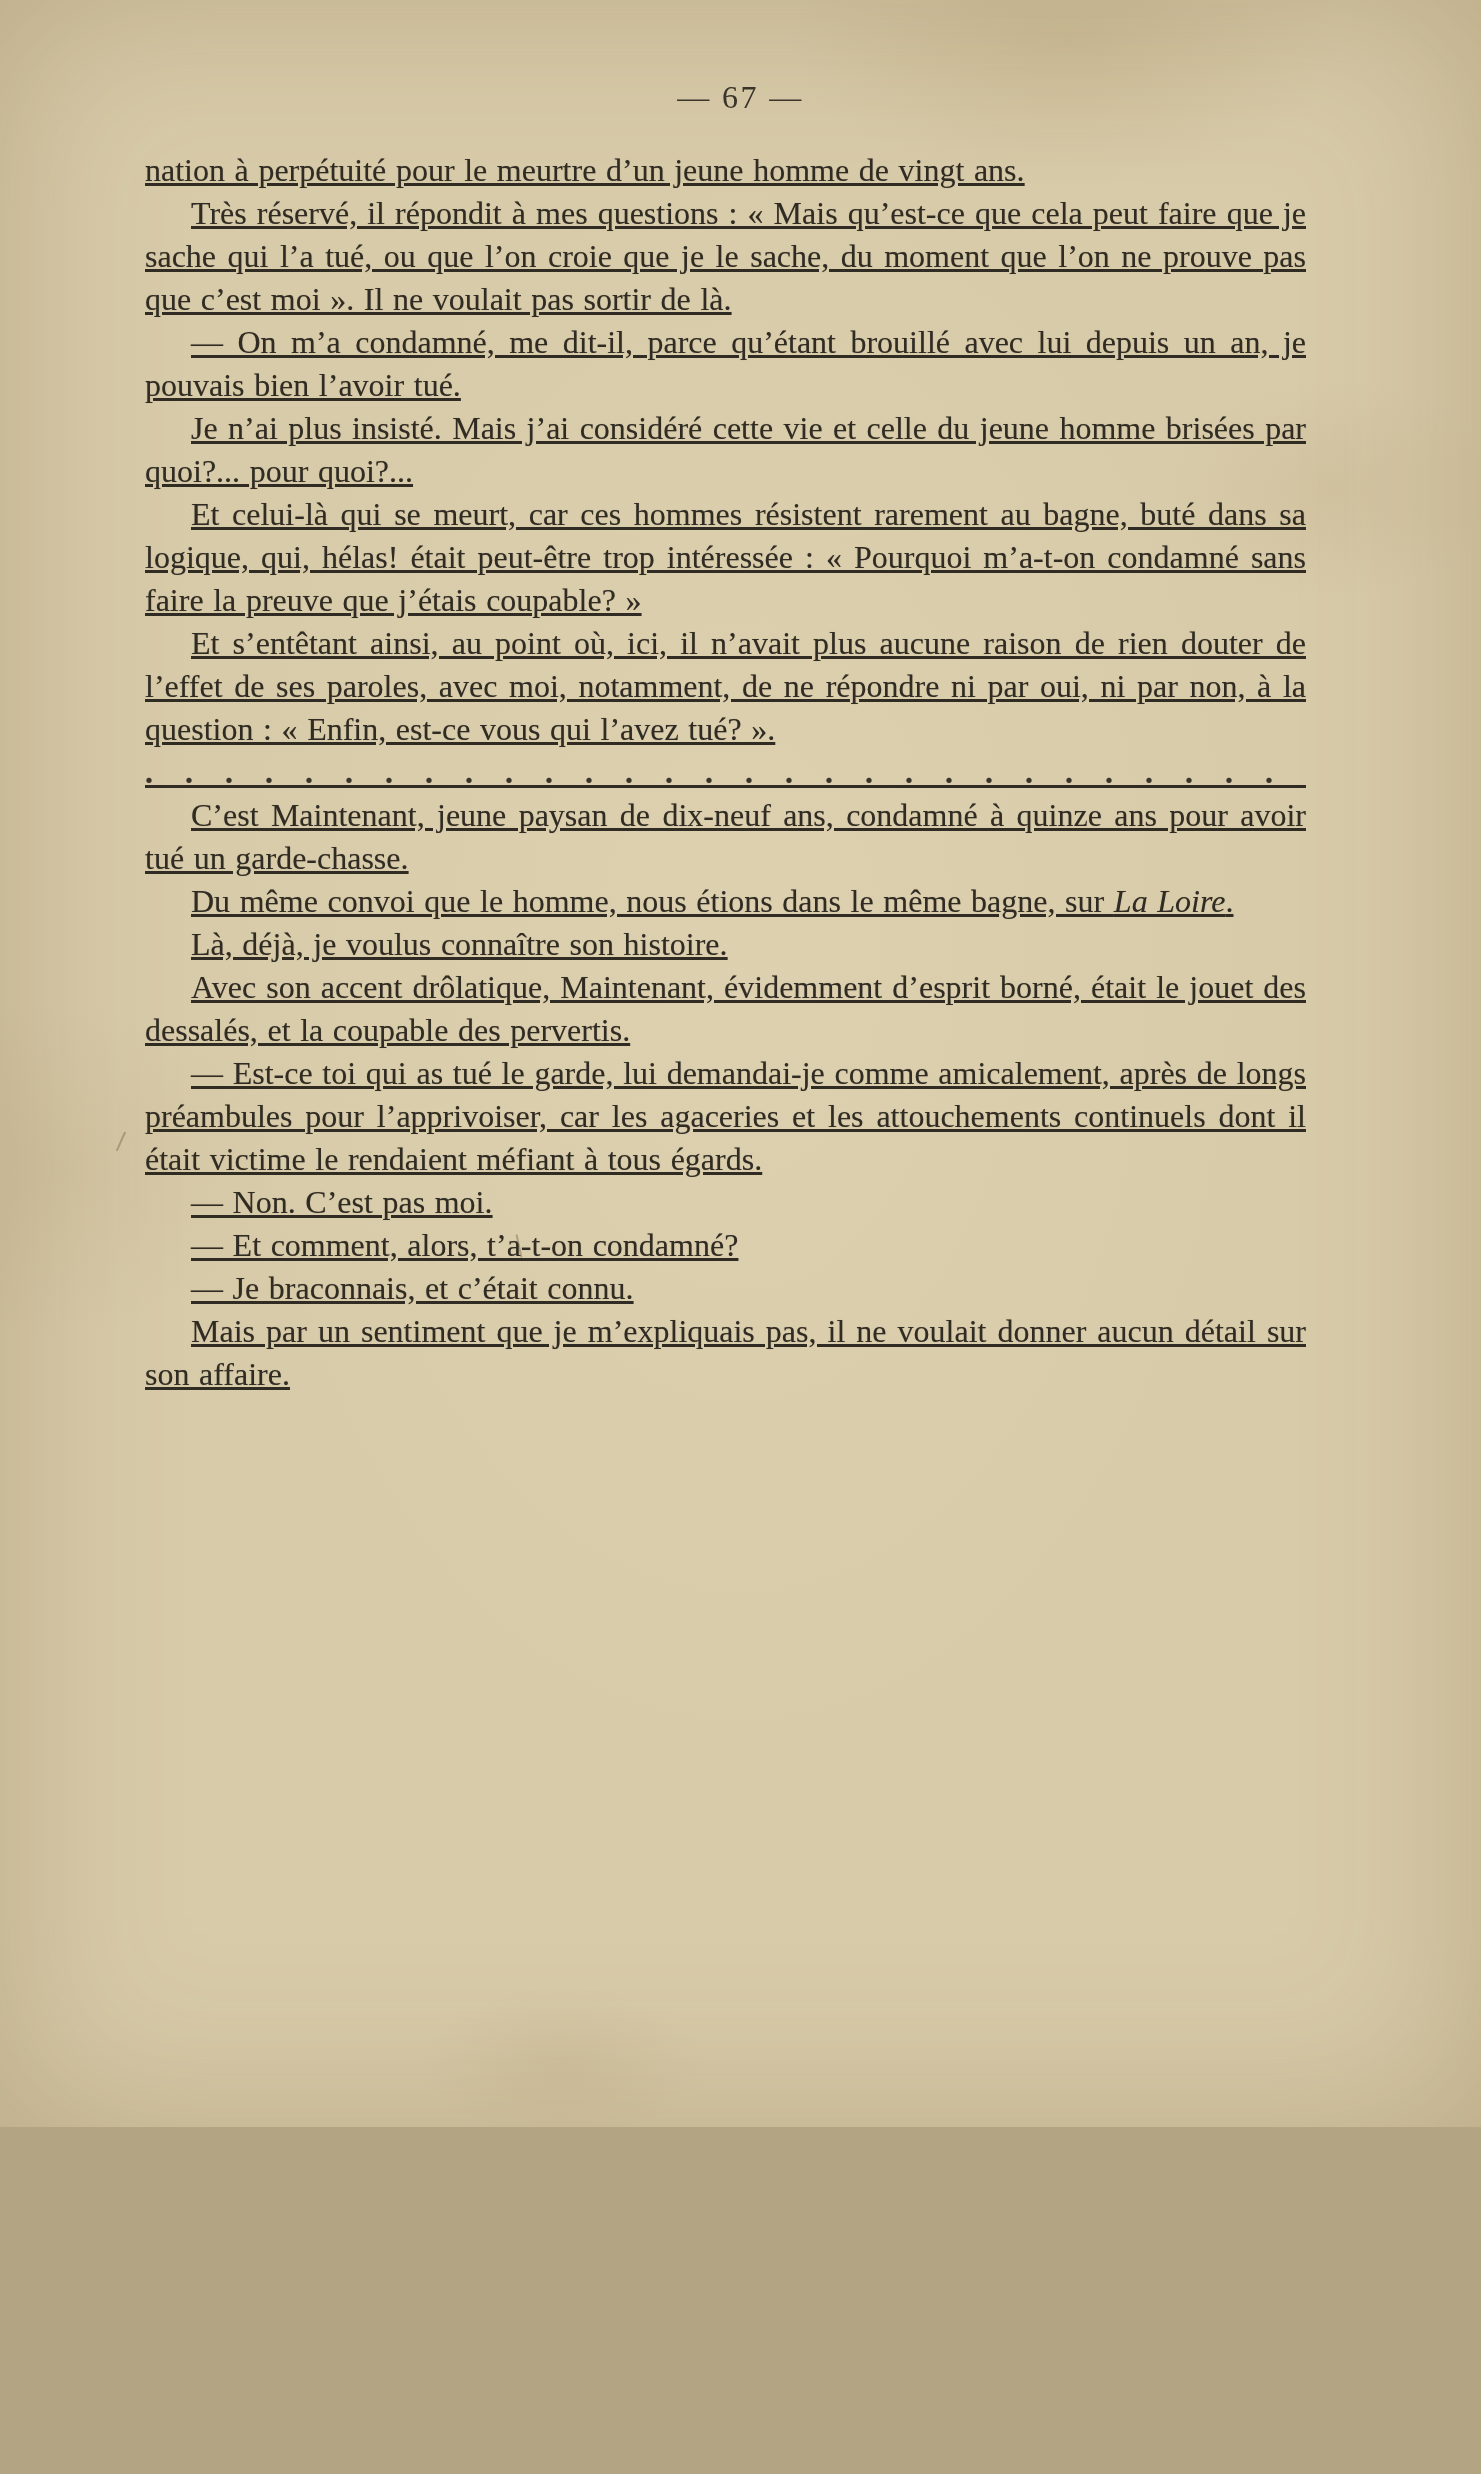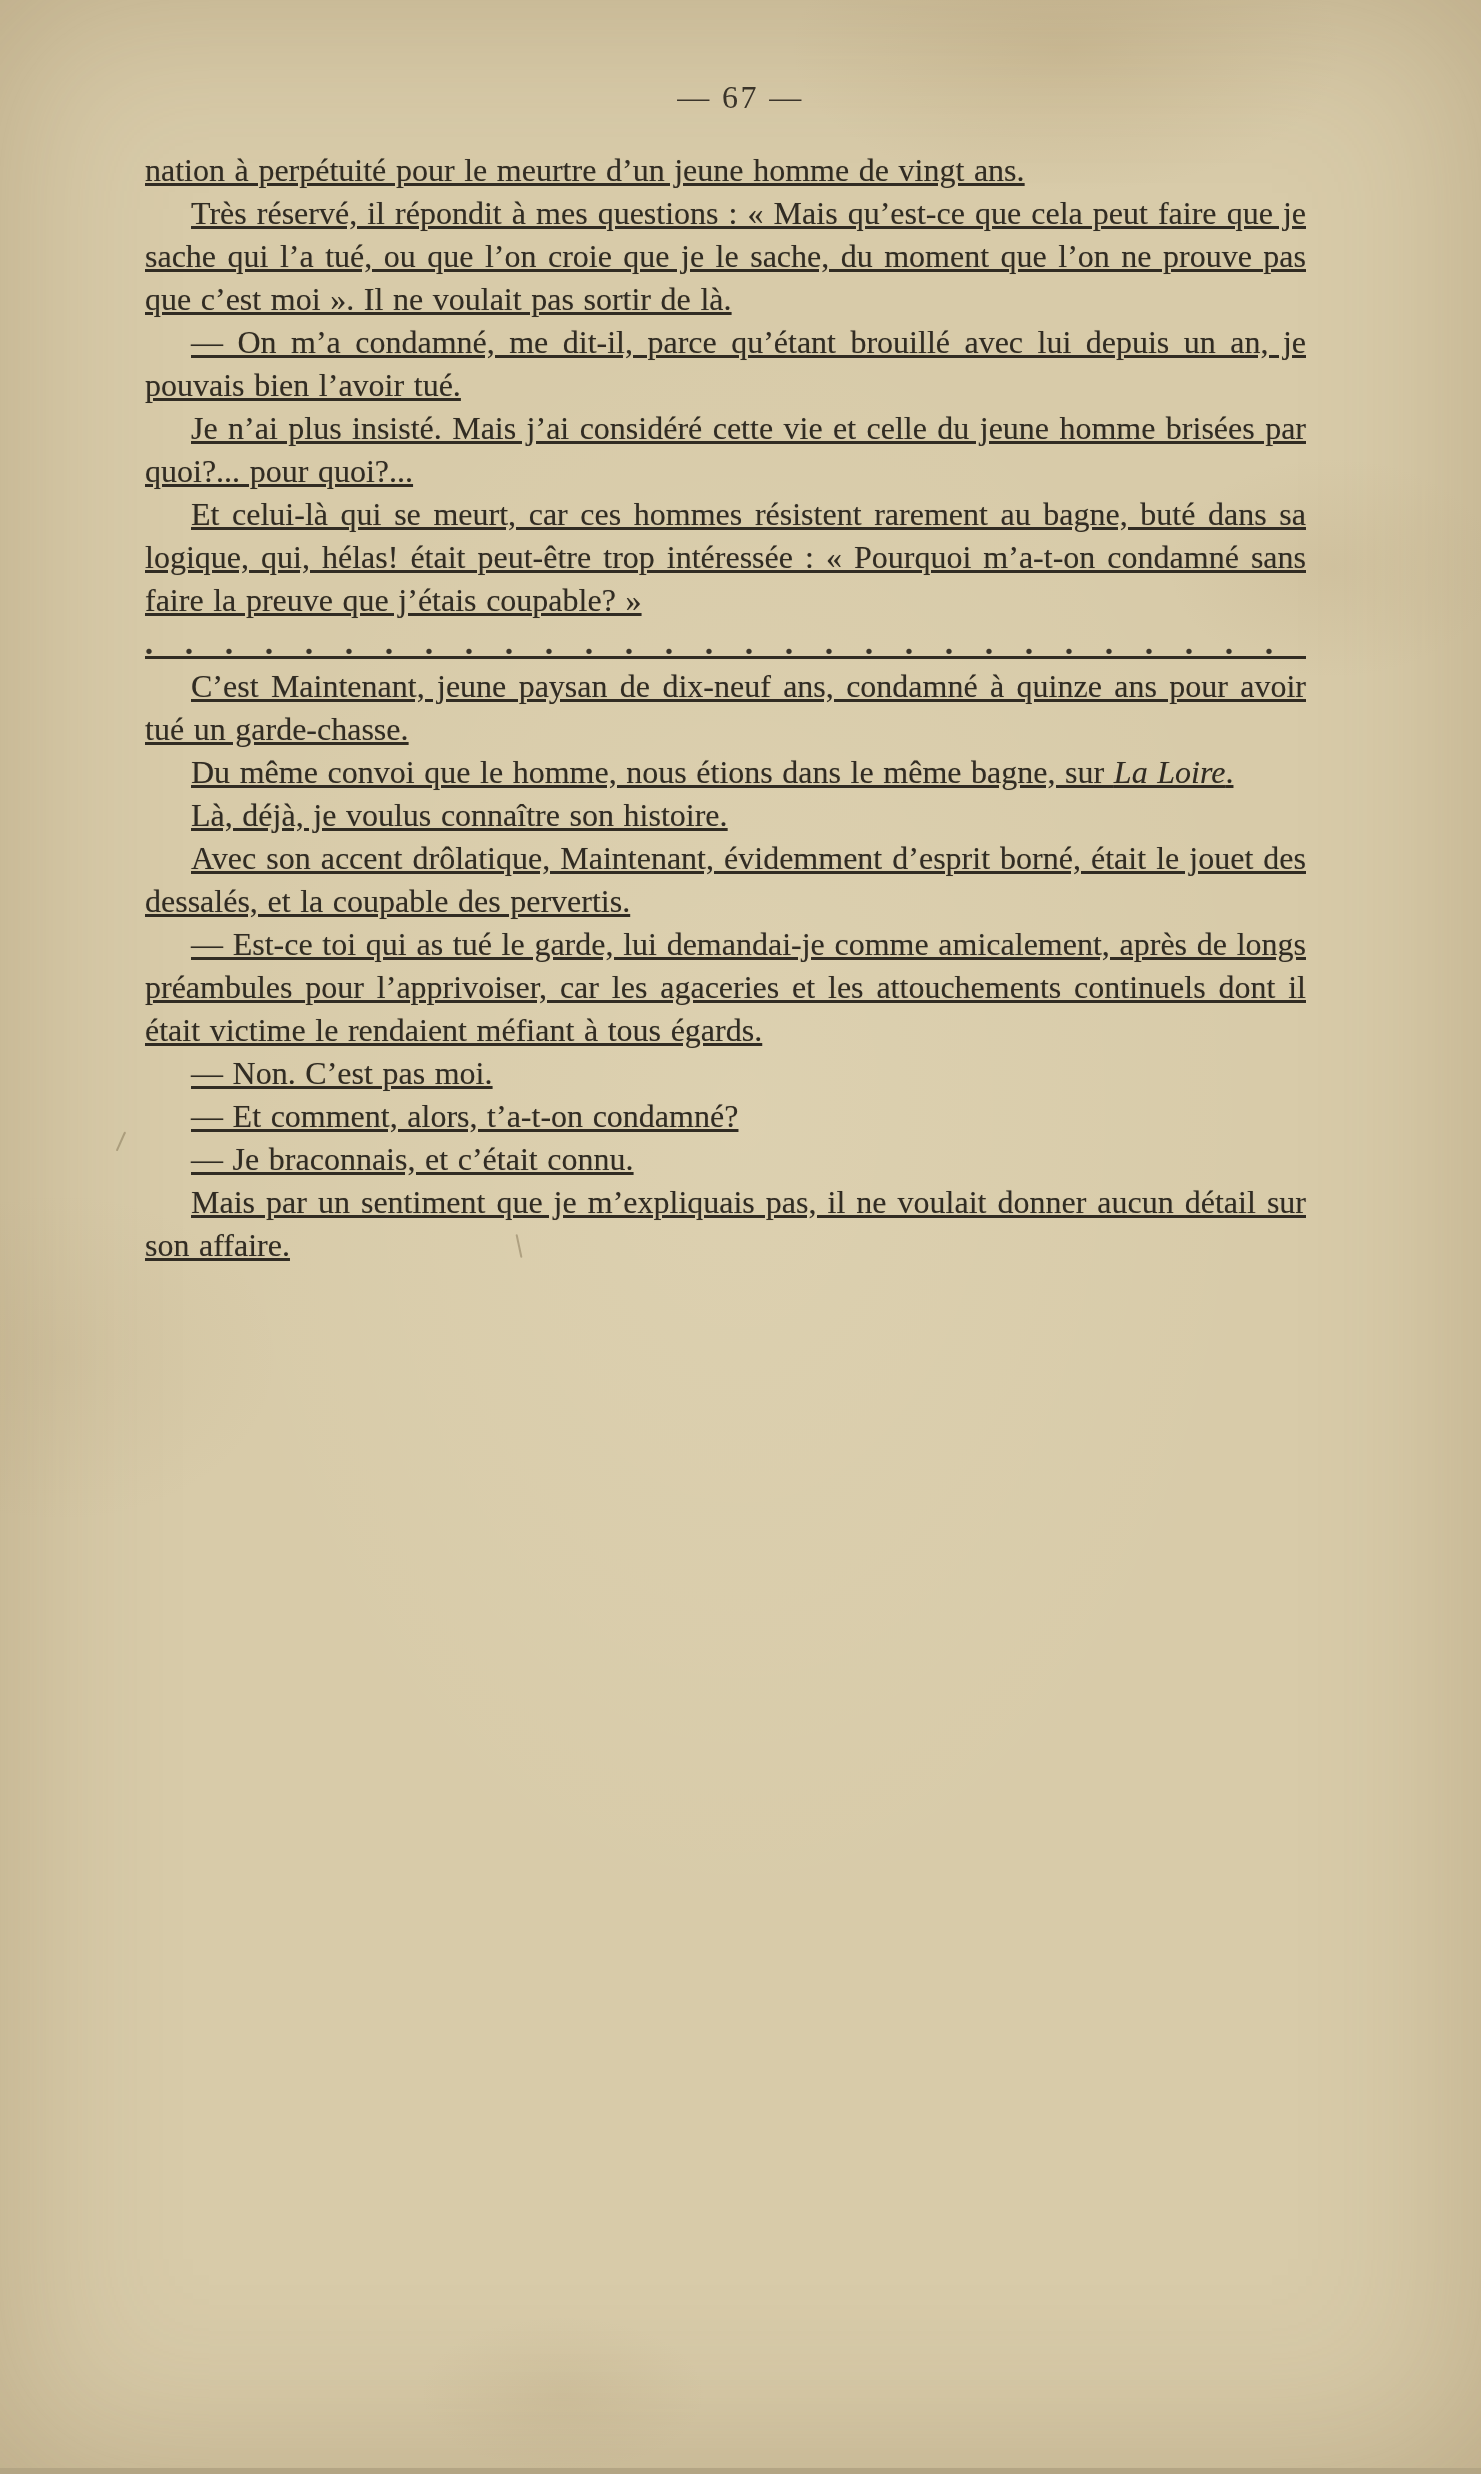--- a/index.html
+++ b/index.html
@@ -3,21 +3,21 @@
 <meta charset="utf-8">
 <style>
   html, body {
     margin: 0;
     padding: 0;
     background: #b3a584;
   }
   .page {
     position: relative;
     width: 1481px;
-    height: 2468px;
+    height: 2127px;
     margin: 0 auto;
     background-color: #d8cba9;
     background-image:
       radial-gradient(ellipse 395px 205px at 72% 2%, rgba(158,128,78,0.16), transparent 70%),
       radial-gradient(ellipse 237px 158px at 90% 23%, rgba(150,122,80,0.10), transparent 70%),
       radial-gradient(ellipse 316px 237px at 4% 55%, rgba(148,122,82,0.08), transparent 70%),
       radial-gradient(ellipse 711px 1106px at 50% 45%, rgba(255,249,228,0.12), transparent 75%),
       radial-gradient(ellipse 205px 111px at 38% 97%, rgba(150,124,84,0.10), transparent 70%);
     box-shadow: inset 0 0 174px rgba(118, 94, 52, 0.30);
     overflow: hidden;
@@ -88,20 +88,21 @@
   <header class="page-header">
     <span class="page-number">— 67 —</span>
   </header>
 
   <main class="text-block" id="paragraphs">
       <p class="para"><span>nation à perpétuité pour le meurtre d’un jeune homme de vingt ans.</span></p>
       <p class="para indent"><span>Très réservé, il répondit à mes questions : « Mais qu’est-ce que cela peut faire que je sache qui l’a tué, ou que l’on croie que je le sache, du moment que l’on ne prouve pas que c’est moi ». Il ne voulait pas sortir de là.</span></p>
       <p class="para indent"><span>— On m’a condamné, me dit-il, parce qu’étant brouillé avec lui depuis un an, je pouvais bien l’avoir tué.</span></p>
       <p class="para indent"><span>Je n’ai plus insisté. Mais j’ai considéré cette vie et celle du jeune homme brisées par quoi?... pour quoi?...</span></p>
       <p class="para indent"><span>Et celui-là qui se meurt, car ces hommes résistent rarement au bagne, buté dans sa logique, qui, hélas! était peut-être trop intéressée : « Pourquoi m’a-t-on condamné sans faire la preuve que j’étais coupable? »</span></p>
+      <p class="para indent"><span>Et s’entêtant ainsi, au point où, ici, il n’avait plus aucune raison de rien douter de l’effet de ses paroles, avec moi, notamment, de ne répondre ni par oui, ni par non, à la question : « Enfin, est-ce vous qui l’avez tué? ».</span></p>
       <div class="dots">. . . . . . . . . . . . . . . . . . . . . . . . . . . . . .</div>
       <p class="para indent"><span>C’est Maintenant, jeune paysan de dix-neuf ans, condamné à quinze ans pour avoir tué un garde-chasse.</span></p>
       <p class="para indent"><span>Du même convoi que le homme, nous étions dans le même bagne, sur </span><span class="italic">La Loire</span><span>.</span></p>
       <p class="para indent"><span>Là, déjà, je voulus connaître son histoire.</span></p>
       <p class="para indent"><span>Avec son accent drôlatique, Maintenant, évidemment d’esprit borné, était le jouet des dessalés, et la coupable des pervertis.</span></p>
       <p class="para indent"><span>— Est-ce toi qui as tué le garde, lui demandai-je comme amicalement, après de longs préambules pour l’apprivoiser, car les agaceries et les attouchements continuels dont il était victime le rendaient méfiant à tous égards.</span></p>
       <p class="para indent"><span>— Non. C’est pas moi.</span></p>
       <p class="para indent"><span>— Et comment, alors, t’a-t-on condamné?</span></p>
       <p class="para indent"><span>— Je braconnais, et c’était connu.</span></p>
       <p class="para indent"><span>Mais par un sentiment que je m’expliquais pas, il ne voulait donner aucun détail sur son affaire.</span></p>

